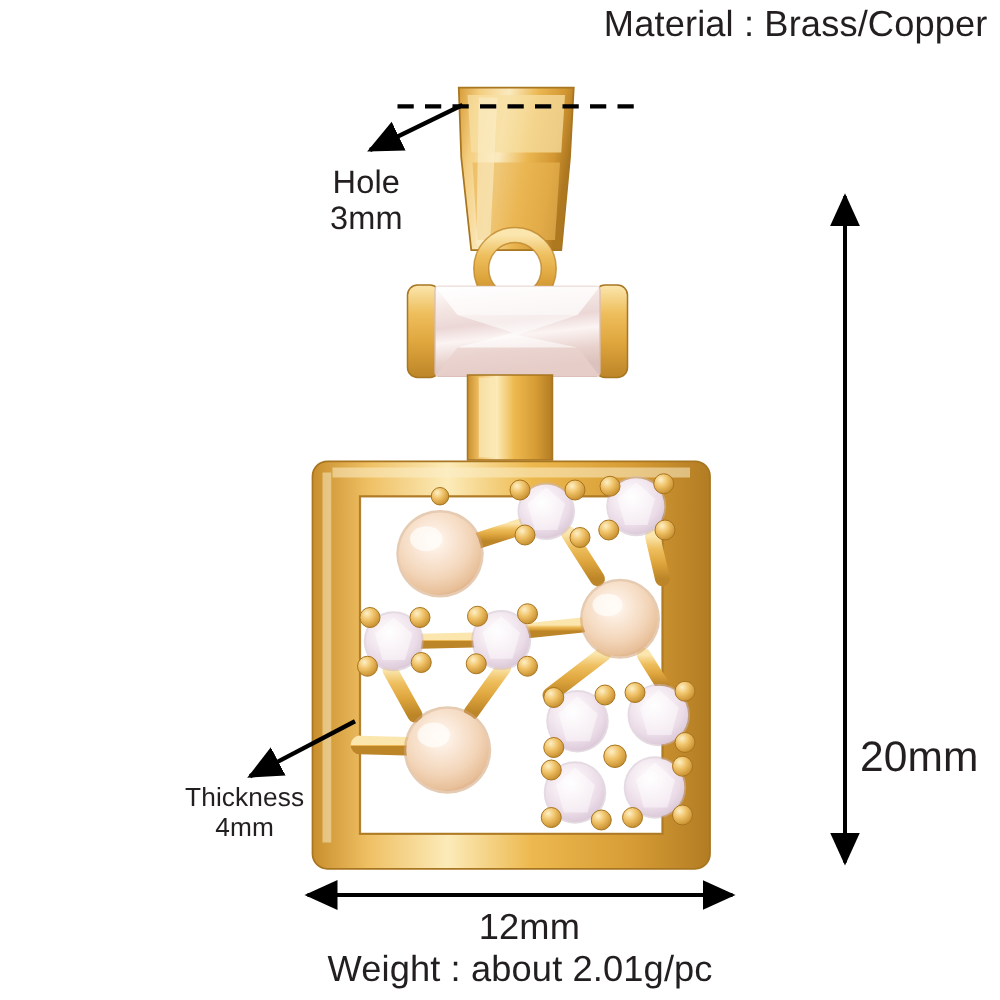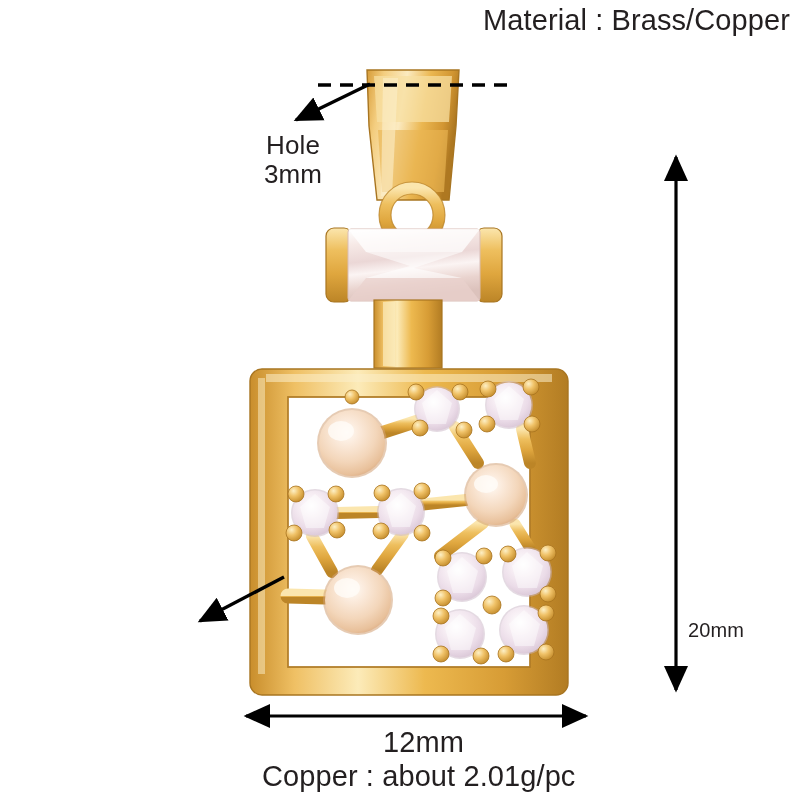--- a/index.html
+++ b/index.html
@@ -29,22 +29,21 @@
     font-size:26px;
     text-align:center;
   }
   #thickness-label{
     left:148px;top:627px;
     font-size:21px;
     text-align:center;
   }
   #height-label{
     left:688px;top:587px;
-    font-size:20px;
-    margin-top:32px;
+    font-size:34px;
   }
   #width-label{
     left:383px;top:726px;
     font-size:29px;
   }
   #weight-label{
     left:262px;top:760px;
     font-size:29px;
   }
   svg#art{position:absolute;left:0;top:0;width:800px;height:800px;}
@@ -267,20 +266,21 @@
     <line x1="284" y1="577" x2="200" y2="621" stroke="#000" stroke-width="3.4" marker-end="url(#arrowEnd)"></line>
 
     <line x1="676" y1="157" x2="676" y2="690" stroke="#000" stroke-width="3.2" marker-start="url(#arrowEnd)" marker-end="url(#arrowEnd)"></line>
     <line x1="246" y1="716" x2="586" y2="716" stroke="#000" stroke-width="3.2" marker-start="url(#arrowEnd)" marker-end="url(#arrowEnd)"></line>
   </svg>
 
   <div class="lbl" id="material-label">Material : Brass/Copper</div>
 
   <div class="lbl" id="hole-label"><span>Hole</span><br><span>3mm</span></div>
 
+  <div class="lbl" id="thickness-label"><span>Thickness</span><br><span>4mm</span></div>
 
   <div class="lbl" id="height-label">20mm</div>
 
   <div class="lbl" id="width-label">12mm</div>
 
-  <div class="lbl" id="weight-label">Copper : about 2.01g/pc</div>
+  <div class="lbl" id="weight-label">Weight : about 2.01g/pc</div>
 
 </div>
 
 </body></html>

